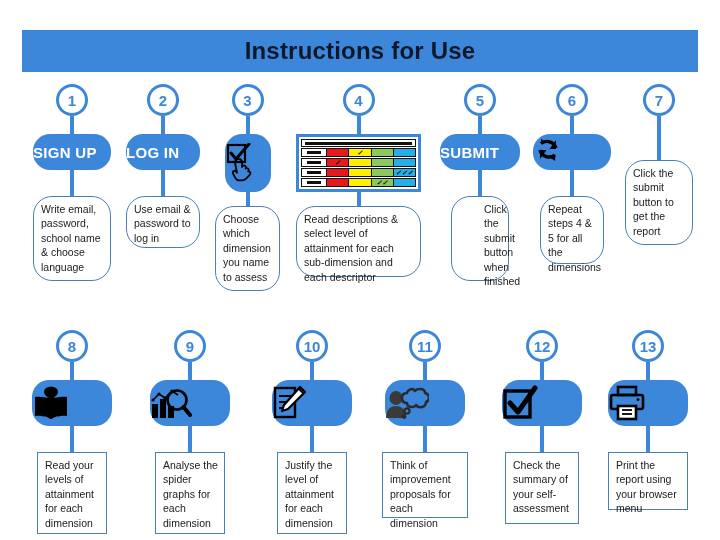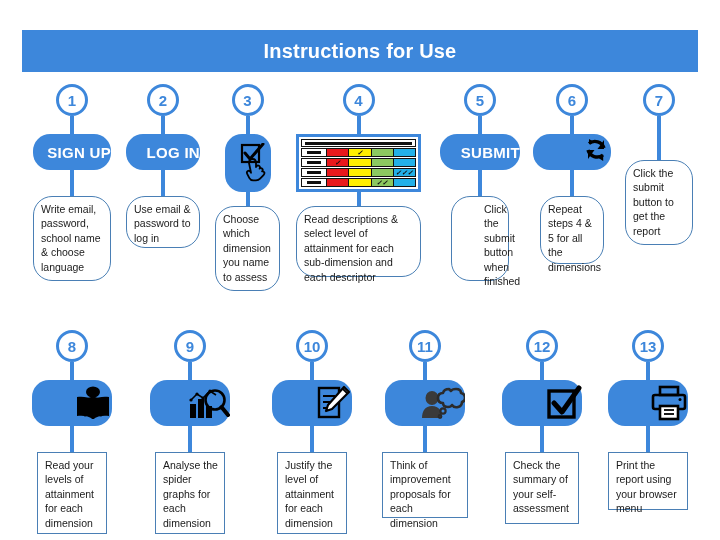--- a/index.html
+++ b/index.html
@@ -26,22 +26,22 @@
     left: 22px;
     top: 30px;
     width: 676px;
     height: 42px;
     background: #3d87db;
     display: flex;
     align-items: center;
     justify-content: center;
   }
   .title-bar .title-text {
-    color: #ffffff;
-    font-size: 20px;
+    color: #0f172a;
+    font-size: 24px;
     font-weight: bold;
     letter-spacing: 0.2px;
     line-height: 1;
     text-align: center;
   }
 
   
   .step {
     position: absolute;
     display: flex;
@@ -70,21 +70,21 @@
     background: #3d87db;
     flex: none;
   }
   .conn-top { height: 18px; }
   .conn-bot { height: 26px; }
 
   .tile {
     background: #3d87db;
     display: flex;
     align-items: center;
-    justify-content: flex-end;
+    justify-content: flex-start;
     position: relative;
     z-index: 2;
     box-sizing: border-box;
     border-radius: 17px;
   }
   .tile-label {
     color: #ffffff;
     font-weight: bold;
     font-size: 15px;
     letter-spacing: 0.3px;

